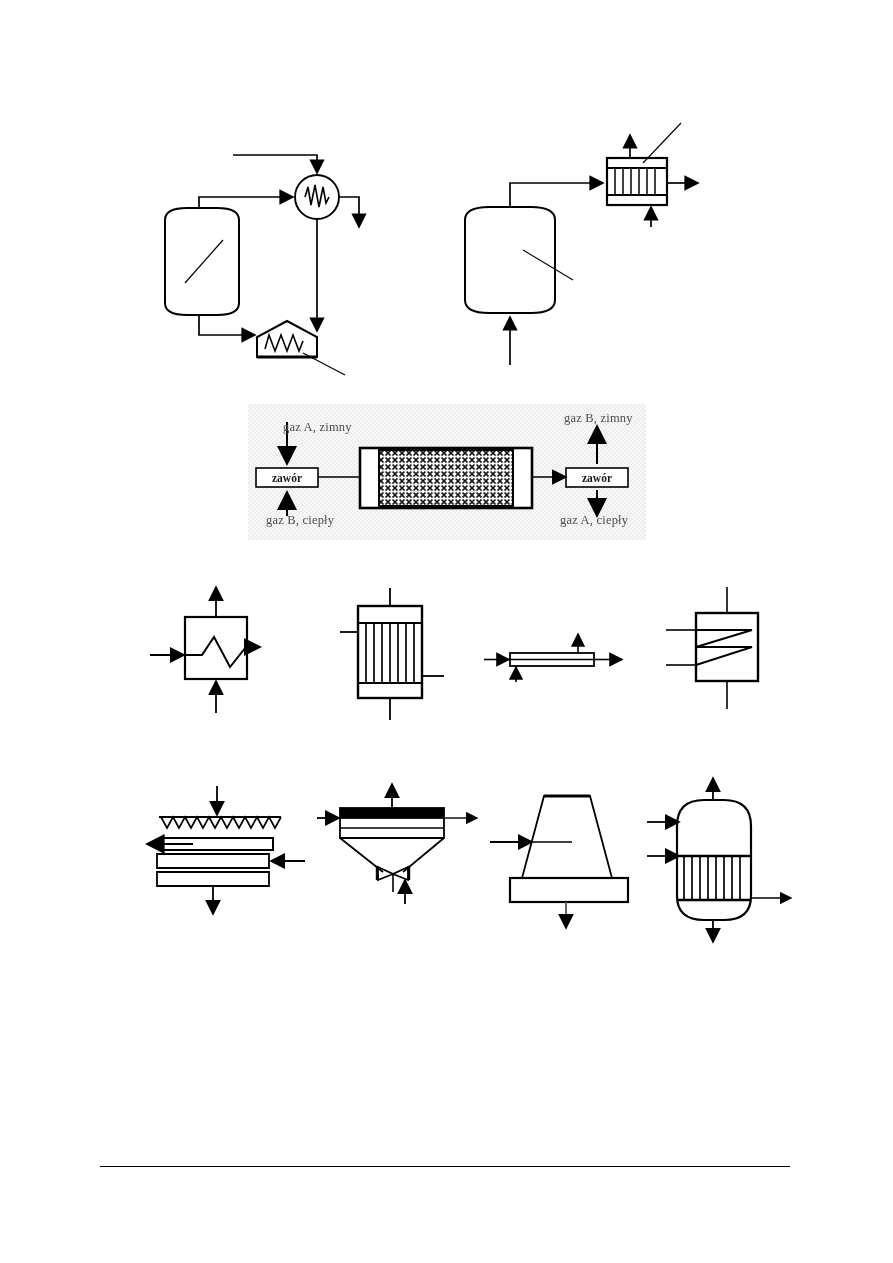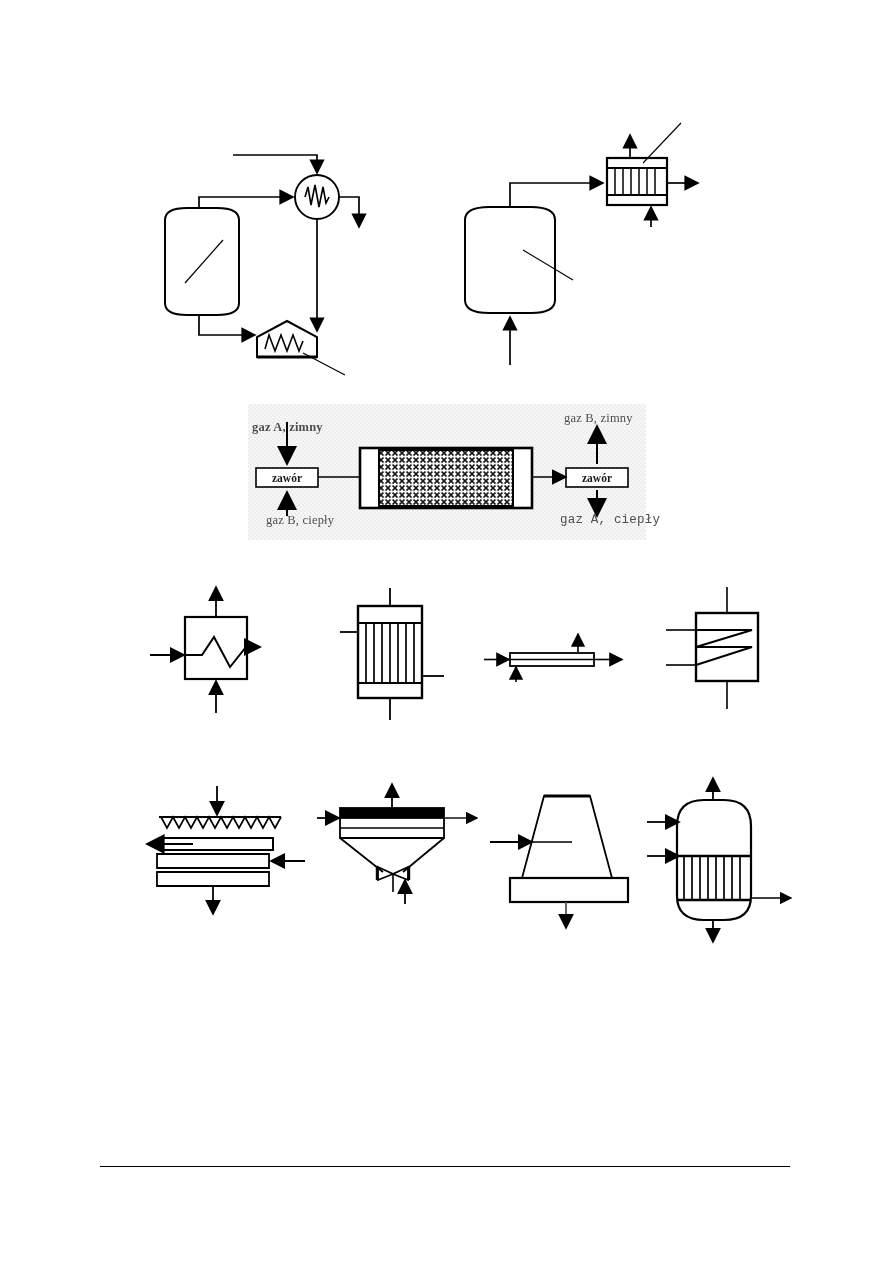--- a/index.html
+++ b/index.html
@@ -132,24 +132,24 @@
 
         <path d="M349,60 L349,22" marker-end="url(#arB)" stroke-width="2"></path>
         <path d="M349,86 L349,112" marker-end="url(#arB)" stroke-width="2"></path>
       </g>
 
       <text x="39" y="78" text-anchor="middle" font-family="Liberation Serif, serif" font-size="11.5" fill="#1a1a1a">zawór</text>
       <text x="349" y="78" text-anchor="middle" font-family="Liberation Serif, serif" font-size="11.5" fill="#1a1a1a">zawór</text>
     </svg>
   </div>
 
-  <span class="rlabel" style="left:252px;top:420px;font-weight:bold;">gaz A, zimny</span>
+  <span class="rlabel" style="left:283px;top:420px;">gaz A, zimny</span>
   <span class="rlabel" style="left:266px;top:513px;">gaz B, ciepły</span>
   <span class="rlabel" style="left:564px;top:411px;">gaz B, zimny</span>
-  <span class="rlabel" style="left:560px;top:513px;font-family:Liberation Mono, monospace;">gaz A, ciepły</span>
+  <span class="rlabel" style="left:560px;top:513px;">gaz A, ciepły</span>
 
   <div class="fig" style="left:150px;top:585px;">
     <svg width="160" height="130" viewBox="0 0 160 130">
       <g fill="none" stroke="#000" stroke-width="1.8">
         <rect x="35" y="32" width="62" height="62" stroke-width="2.2"></rect>
         <polyline points="35,70 52,70 64,52 80,82 96,62 110,62" stroke-width="2" marker-end="url(#ar)"></polyline>
         <path d="M0,70 L34,70" marker-end="url(#ar)"></path>
         <path d="M66,128 L66,96" marker-end="url(#ar)"></path>
         <path d="M66,32 L66,2" marker-end="url(#ar)"></path>
       </g>

